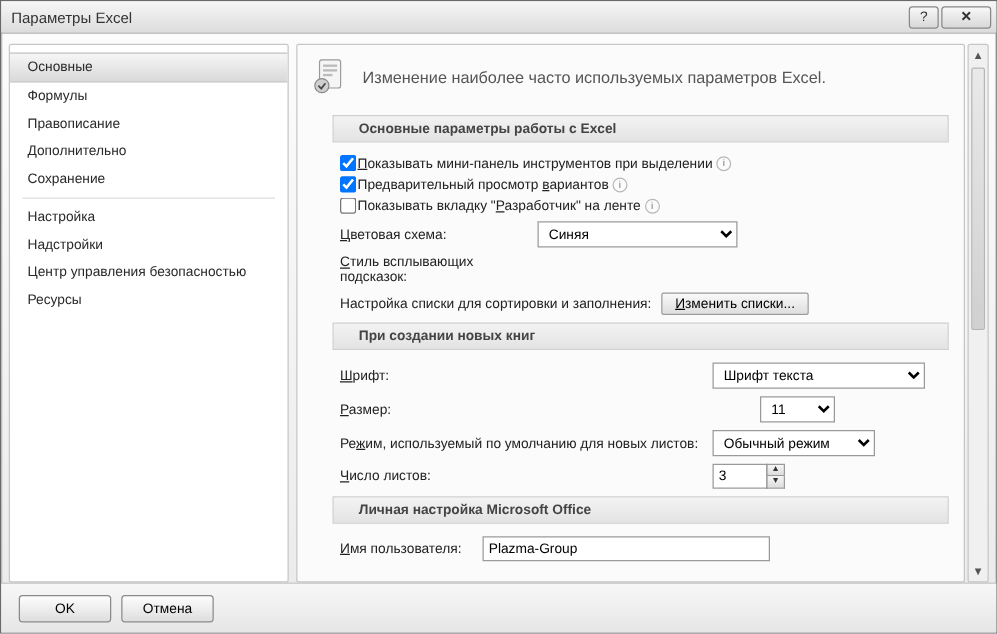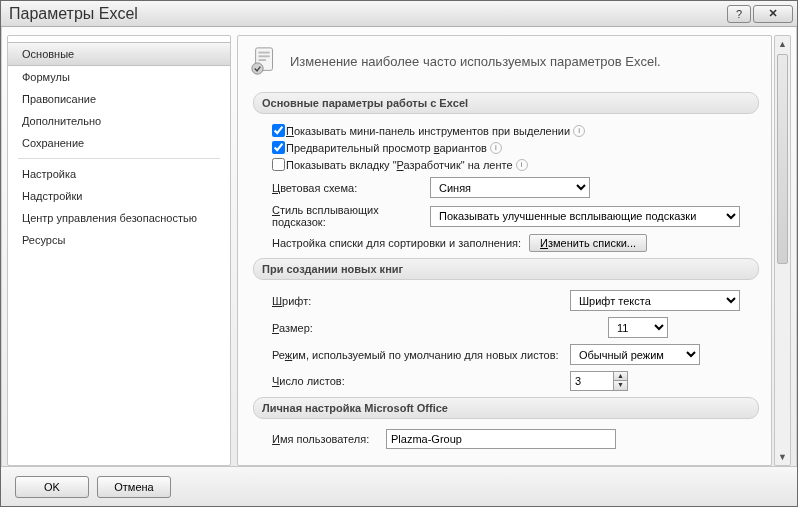--- a/index.html
+++ b/index.html
@@ -20,21 +20,21 @@
     box-shadow: 0 0 0 1px #d0d0d0 inset;
   }
   .titlebar {
     height: 26px;
     display: flex;
     align-items: center;
     padding: 0 4px 0 8px;
     background: linear-gradient(#f7f7f7,#dcdcdc);
     border-bottom: 1px solid #b0b0b0;
   }
-  .titlebar .title { flex: 1; font-size: 16px; color: #333; }
+  .titlebar .title { flex: 1; font-size: 12px; color: #333; }
   .titlebar .btn {
     height: 18px;
     min-width: 24px;
     margin-left: 2px;
     border: 1px solid #888;
     border-radius: 3px;
     background: linear-gradient(#f8f8f8,#d8d8d8);
     display: flex; align-items: center; justify-content: center;
     font-size: 11px; color: #333;
   }
@@ -107,25 +107,25 @@
     display: flex; align-items: center; gap: 10px;
     padding-bottom: 10px;
   }
   .banner .ico {
     width: 30px; height: 30px;
   }
   .banner .txt { font-size: 13px; color: #555; }
   .section-head {
     background: linear-gradient(#f3f3f3,#e3e3e3);
     border: 1px solid #cfcfcf;
-    border-radius: 10px;
-    padding: 4px 8px;
+    border-radius: 0;
+    padding: 4px 20px;
     font-weight: bold;
     color: #444;
-    margin: 6px 0 10px 3px;
+    margin: 6px 0 10px 16px;
   }
   .field-rows { padding: 0 4px 0 22px; }
   .chk-row {
     display: flex; align-items: center; gap: 1px;
     margin-bottom: 4px;
   }
   .info {
     display:inline-block; width:12px; height:12px;
     border:1px solid #b8b8b8; border-radius:50%;
     font-size:8px; line-height:10px; text-align:center;
@@ -247,23 +247,20 @@
           </div>
 
           <div class="lbl-row" style="padding-left:0; margin-left:-22px;">
             <span class="lbl" style="min-width:172px; padding-left:22px;"><u>Ц</u>ветовая схема:</span>
             <select class="w-color">
               <option>Синяя</option>
             </select>
           </div>
           <div class="lbl-row two-line" style="padding-left:0; margin-left:-22px;">
             <span class="lbl" style="min-width:172px; padding-left:22px;"><u>С</u>тиль всплывающих<br>подсказок:</span>
-            <select class="w-tooltip">
-              <option>Показывать улучшенные всплывающие подсказки</option>
-            </select>
           </div>
           <div class="lbl-row" style="padding-left:0; margin-left:-22px;">
             <span style="padding-left:22px;">Настройка списки для сортировки и заполнения:</span>
             <button class="btn-inline"><span><u>И</u>зменить списки...</span></button>
           </div>
         </div>
 
         <div class="section-head">При создании новых книг</div>
         <div class="field-rows">
           <div class="lbl-row">

